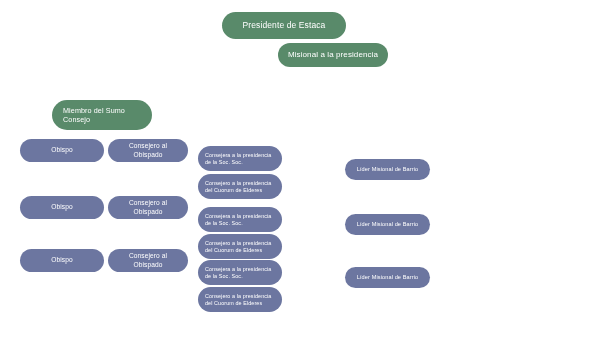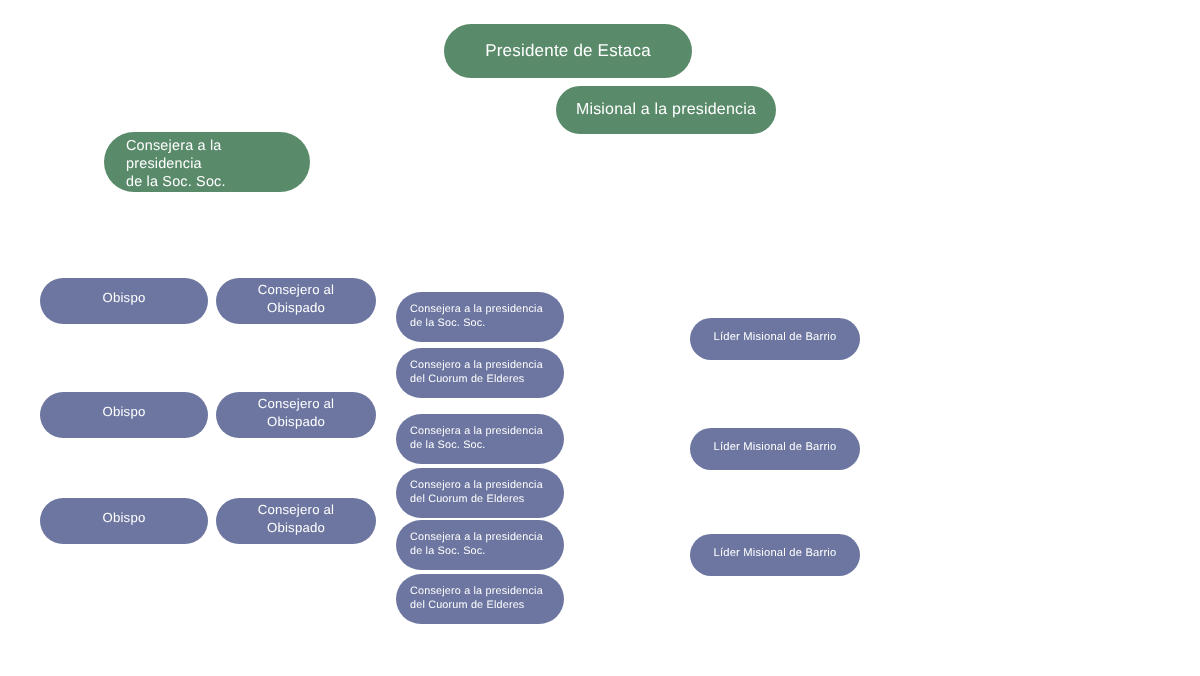--- a/index.html
+++ b/index.html
@@ -56,25 +56,25 @@
 <div id="chart-canvas">
 
   <div class="node green center" style="left:222px; top:12px; width:124px; height:27px; font-size:8.5px; padding:0 10px;justify-content:center;">
     <span class="node-label">Presidente de Estaca</span>
   </div>
 
   <div class="node green center" style="left:278px; top:43px; width:110px; height:24px; font-size:8px; padding:0 9px;">
     <span class="node-label">Misional a la presidencia</span>
   </div>
 
-  <div class="node green leftalign" style="left:52px; top:66px; width:103px; height:30px; font-size:7.2px; padding:0 11px;">
-    <span class="node-label">Consejera a la presidencia
-de la Soc. Soc.</span>
+
+  <div class="node green leftalign" style="left:52px; top:100px; width:100px; height:30px; font-size:7.2px; padding:0 11px;">
+    <span class="node-label">Miembro del Sumo
+Consejo</span>
   </div>
-
 
   <div class="node blue center" style="left:20px; top:139px; width:84px; height:23px; font-size:6.6px; padding:0 8px;">
     <span class="node-label">Obispo</span>
   </div>
 
   <div class="node blue center" style="left:20px; top:196px; width:84px; height:23px; font-size:6.6px; padding:0 8px;">
     <span class="node-label">Obispo</span>
   </div>
 
   <div class="node blue center" style="left:20px; top:249px; width:84px; height:23px; font-size:6.6px; padding:0 8px;">

